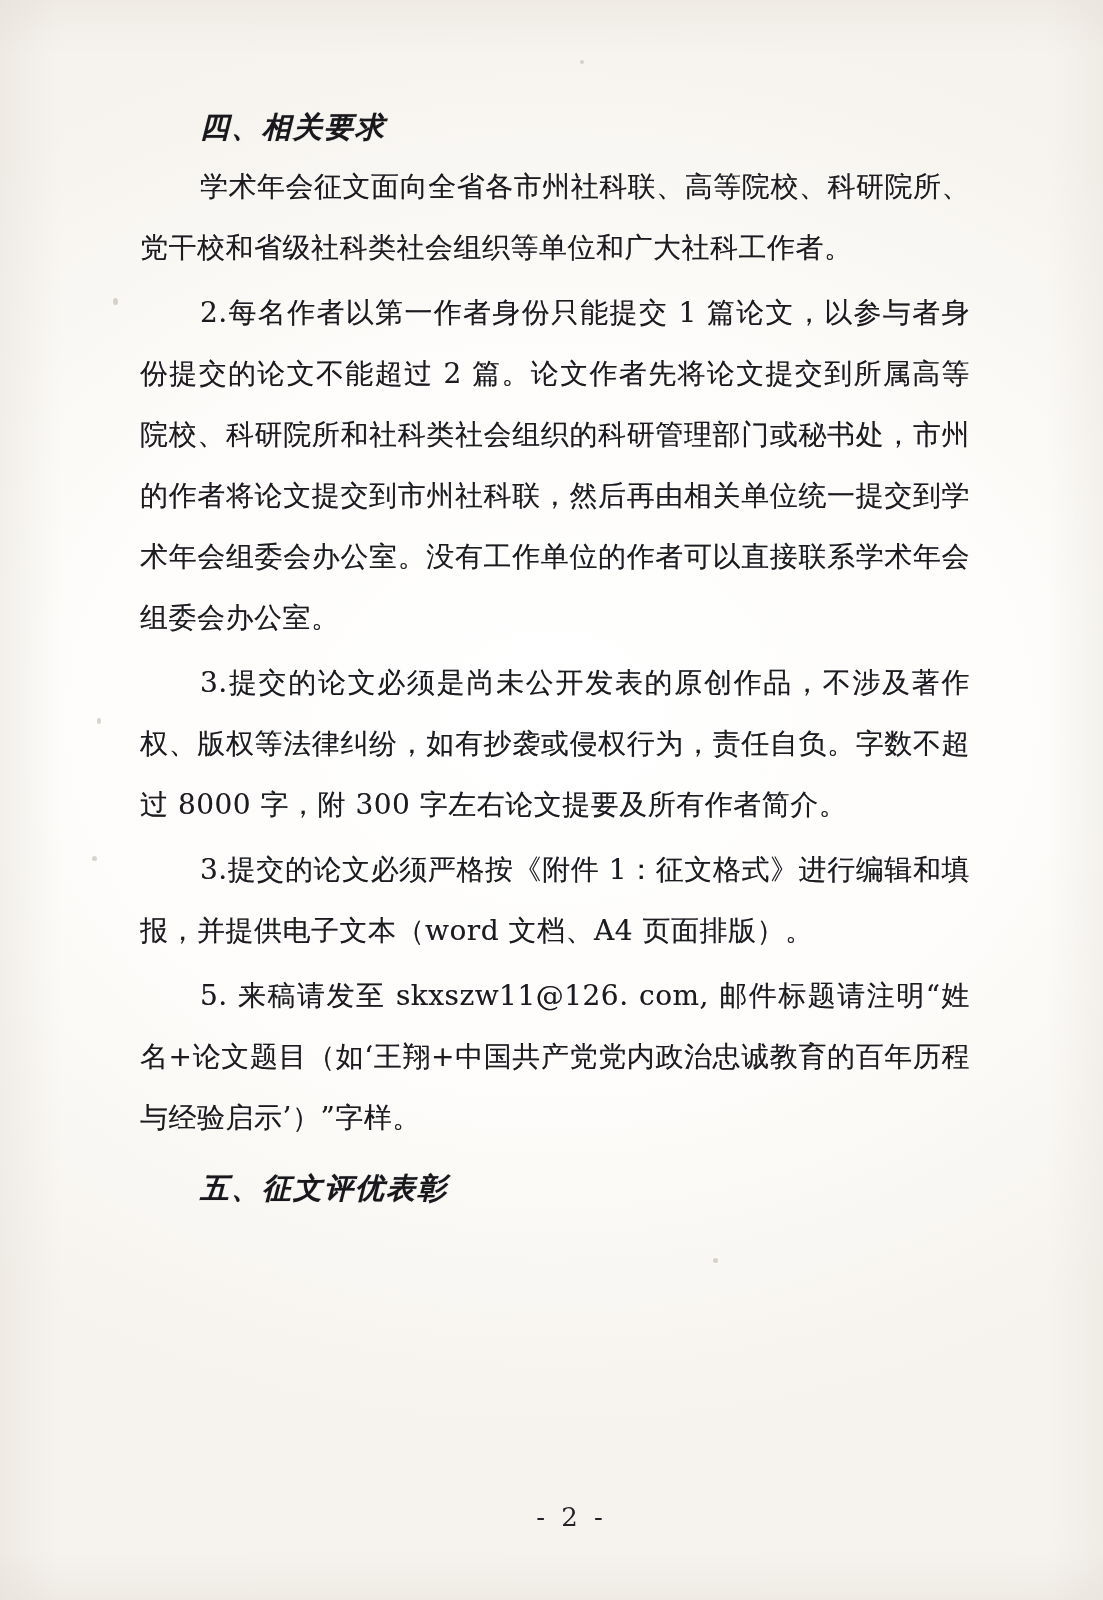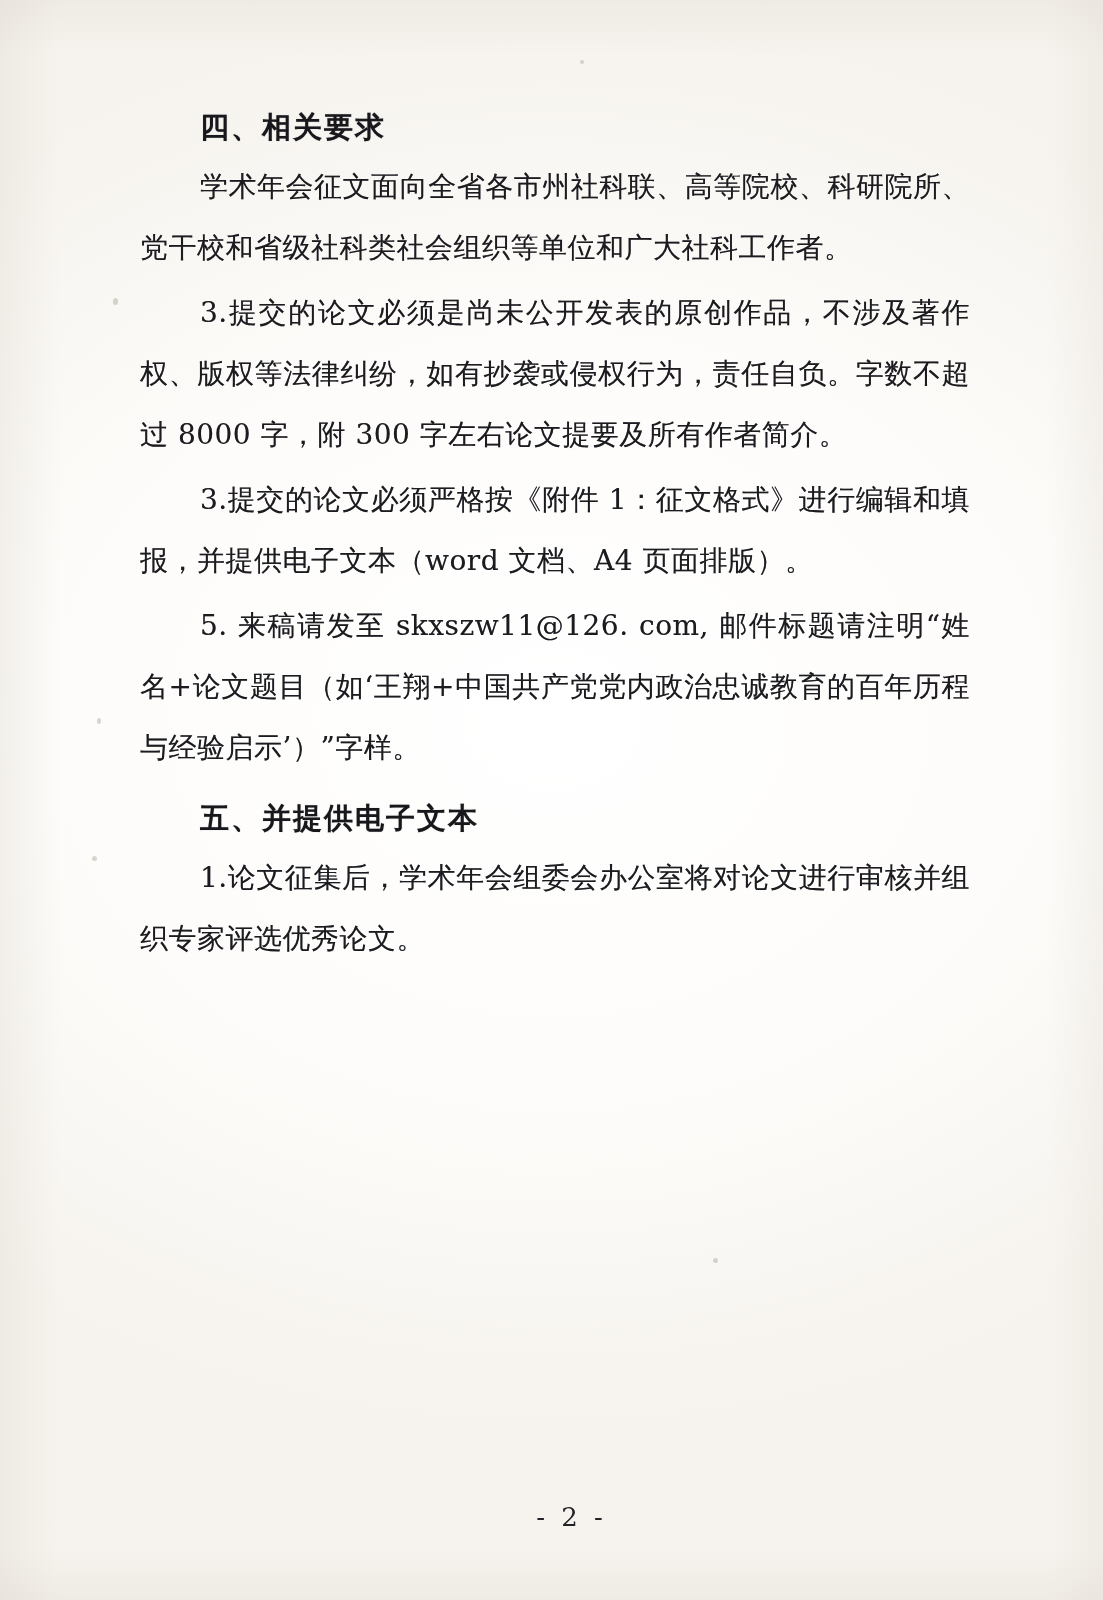--- a/index.html
+++ b/index.html
@@ -47,20 +47,21 @@
   .heading {
     font-family: "DejaVu Sans", "Liberation Sans", sans-serif;
     font-weight: bold;
     font-size: 29px;
     line-height: 1.55;
     color: #17171c;
     letter-spacing: 2px;
     margin: 0 0 6px 0;
     padding-left: 60px;
     text-shadow: 0 0 1px rgba(0,0,0,0.35);
+    font-style: italic;
   }
   .heading.second {
     margin-top: 18px;
   }
   p.para {
     margin: 0 0 4px 0;
     font-size: 28px;
     line-height: 61px;
     color: #1b1b20;
     text-align: justify;
@@ -95,27 +96,27 @@
   <div class="speck" style="left:713px;top:1258px;width:5px;height:5px;"></div>
   <div class="speck" style="left:580px;top:60px;width:4px;height:4px;"></div>
 
   <div class="content">
 
     <h2 class="heading">四、相关要求</h2>
 
     <p class="para">学术年会征文面向全省各市州社科联、高等院校、科研院所、党干校和省级社科类社会组织等单位和广大社科工作者。</p>
 
 
+    <p class="para">2.每名作者以第一作者身份只能提交 1 篇论文，以参与者身份提交的论文不能超过 2 篇。论文作者先将论文提交到所属高等院校、科研院所和社科类社会组织的科研管理部门或秘书处，市州的作者将论文提交到市州社科联，然后再由相关单位统一提交到学术年会组委会办公室。没有工作单位的作者可以直接联系学术年会组委会办公室。</p>
 
     <p class="para">3.提交的论文必须是尚未公开发表的原创作品，不涉及著作权、版权等法律纠纷，如有抄袭或侵权行为，责任自负。字数不超过 8000 字，附 300 字左右论文提要及所有作者简介。</p>
 
     <p class="para">3.提交的论文必须严格按《附件 1：征文格式》进行编辑和填报，并提供电子文本（word 文档、A4 页面排版）。</p>
 
     <p class="para">5. 来稿请发至 skxszw11@126. com, 邮件标题请注明“姓名+论文题目（如‘王翔+中国共产党党内政治忠诚教育的百年历程与经验启示’）”字样。</p>
 
-    <h2 class="heading second">五、并提供电子文本</h2>
+    <h2 class="heading second">五、征文评优表彰</h2>
 
-    <p class="para">1.论文征集后，学术年会组委会办公室将对论文进行审核并组织专家评选优秀论文。</p>
 
   </div>
 
   <div class="pagenum">- 2 -</div>
 </div>
 
 </body></html>

